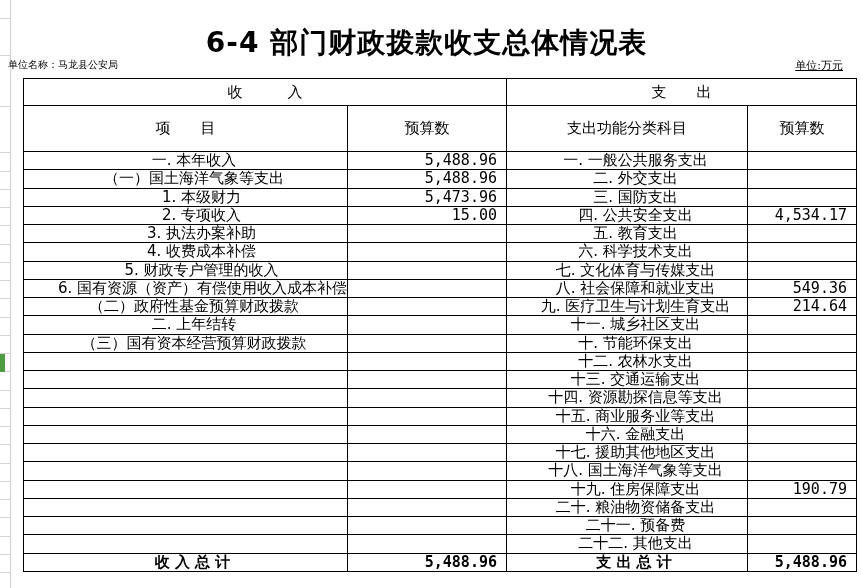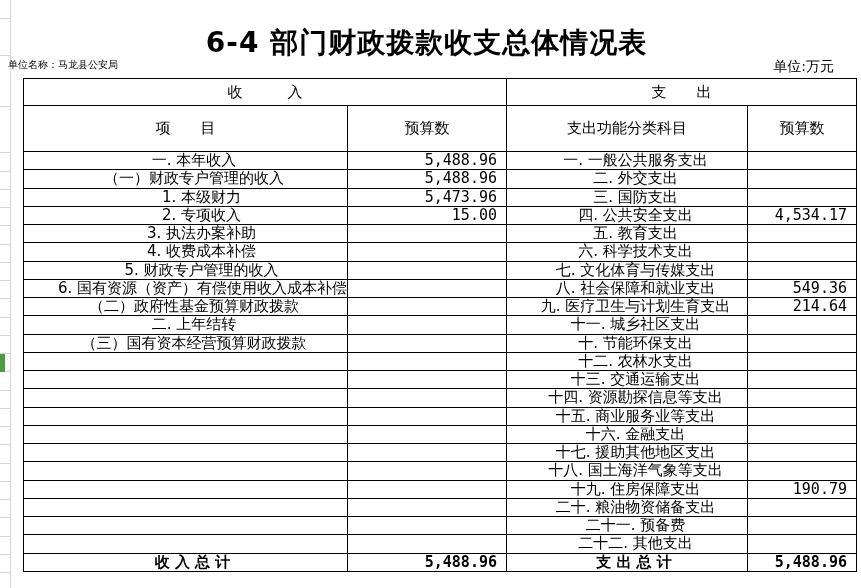--- a/index.html
+++ b/index.html
@@ -53,23 +53,24 @@
     letter-spacing: 1px;
   }
   .unit-name {
     position: absolute;
     left: 8px; top: 58px;
     font-size: 10px;
     white-space: pre;
   }
   .unit-measure {
     position: absolute;
-    right: 27px; top: 58px;
-    font-size: 14px;
+    right: 18px; top: 58px;
+    font-size: 11px;
     white-space: pre;
+    text-decoration: underline;
   }
   
   table.budget {
     position: absolute;
     left: 10px; top: 78px;
     width: 833px;
     border-collapse: collapse;
     table-layout: fixed;
     margin-left: 13px;
   }
@@ -133,21 +134,21 @@
     </thead>
     <tbody>
 
       <tr>
           <td class="lbl">一. 本年收入</td>
           <td class="num">5,488.96</td>
           <td class="lbl">一. 一般公共服务支出</td>
           <td class="num"></td>
         </tr>
         <tr>
-          <td class="lbl">（一）财政专户管理的收入</td>
+          <td class="lbl">（一）国土海洋气象等支出</td>
           <td class="num">5,488.96</td>
           <td class="lbl">二. 外交支出</td>
           <td class="num"></td>
         </tr>
         <tr>
           <td class="lbl">　1. 本级财力</td>
           <td class="num">5,473.96</td>
           <td class="lbl">三. 国防支出</td>
           <td class="num"></td>
         </tr>

